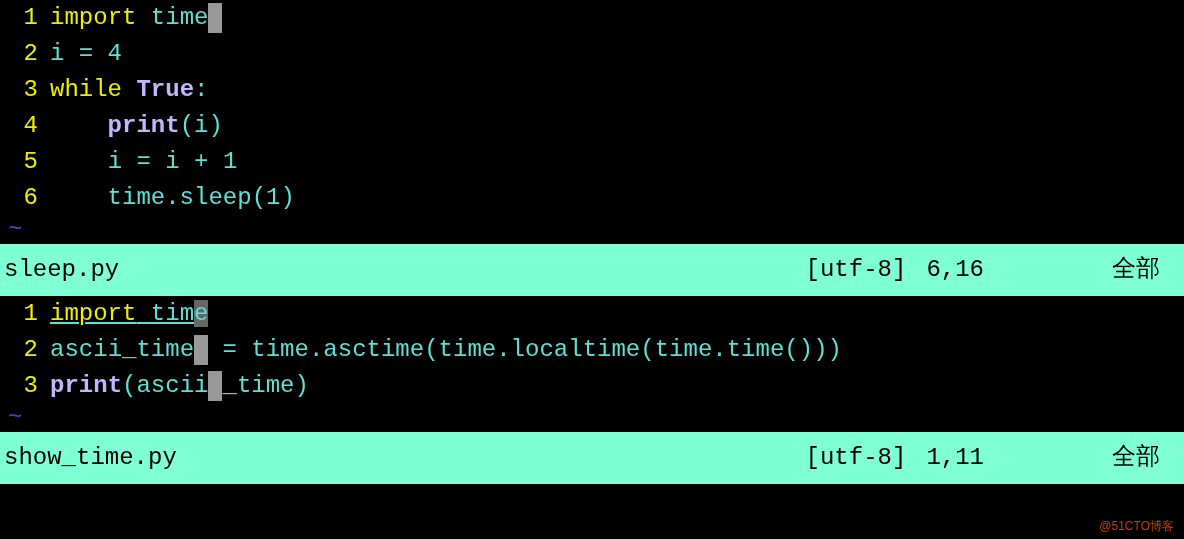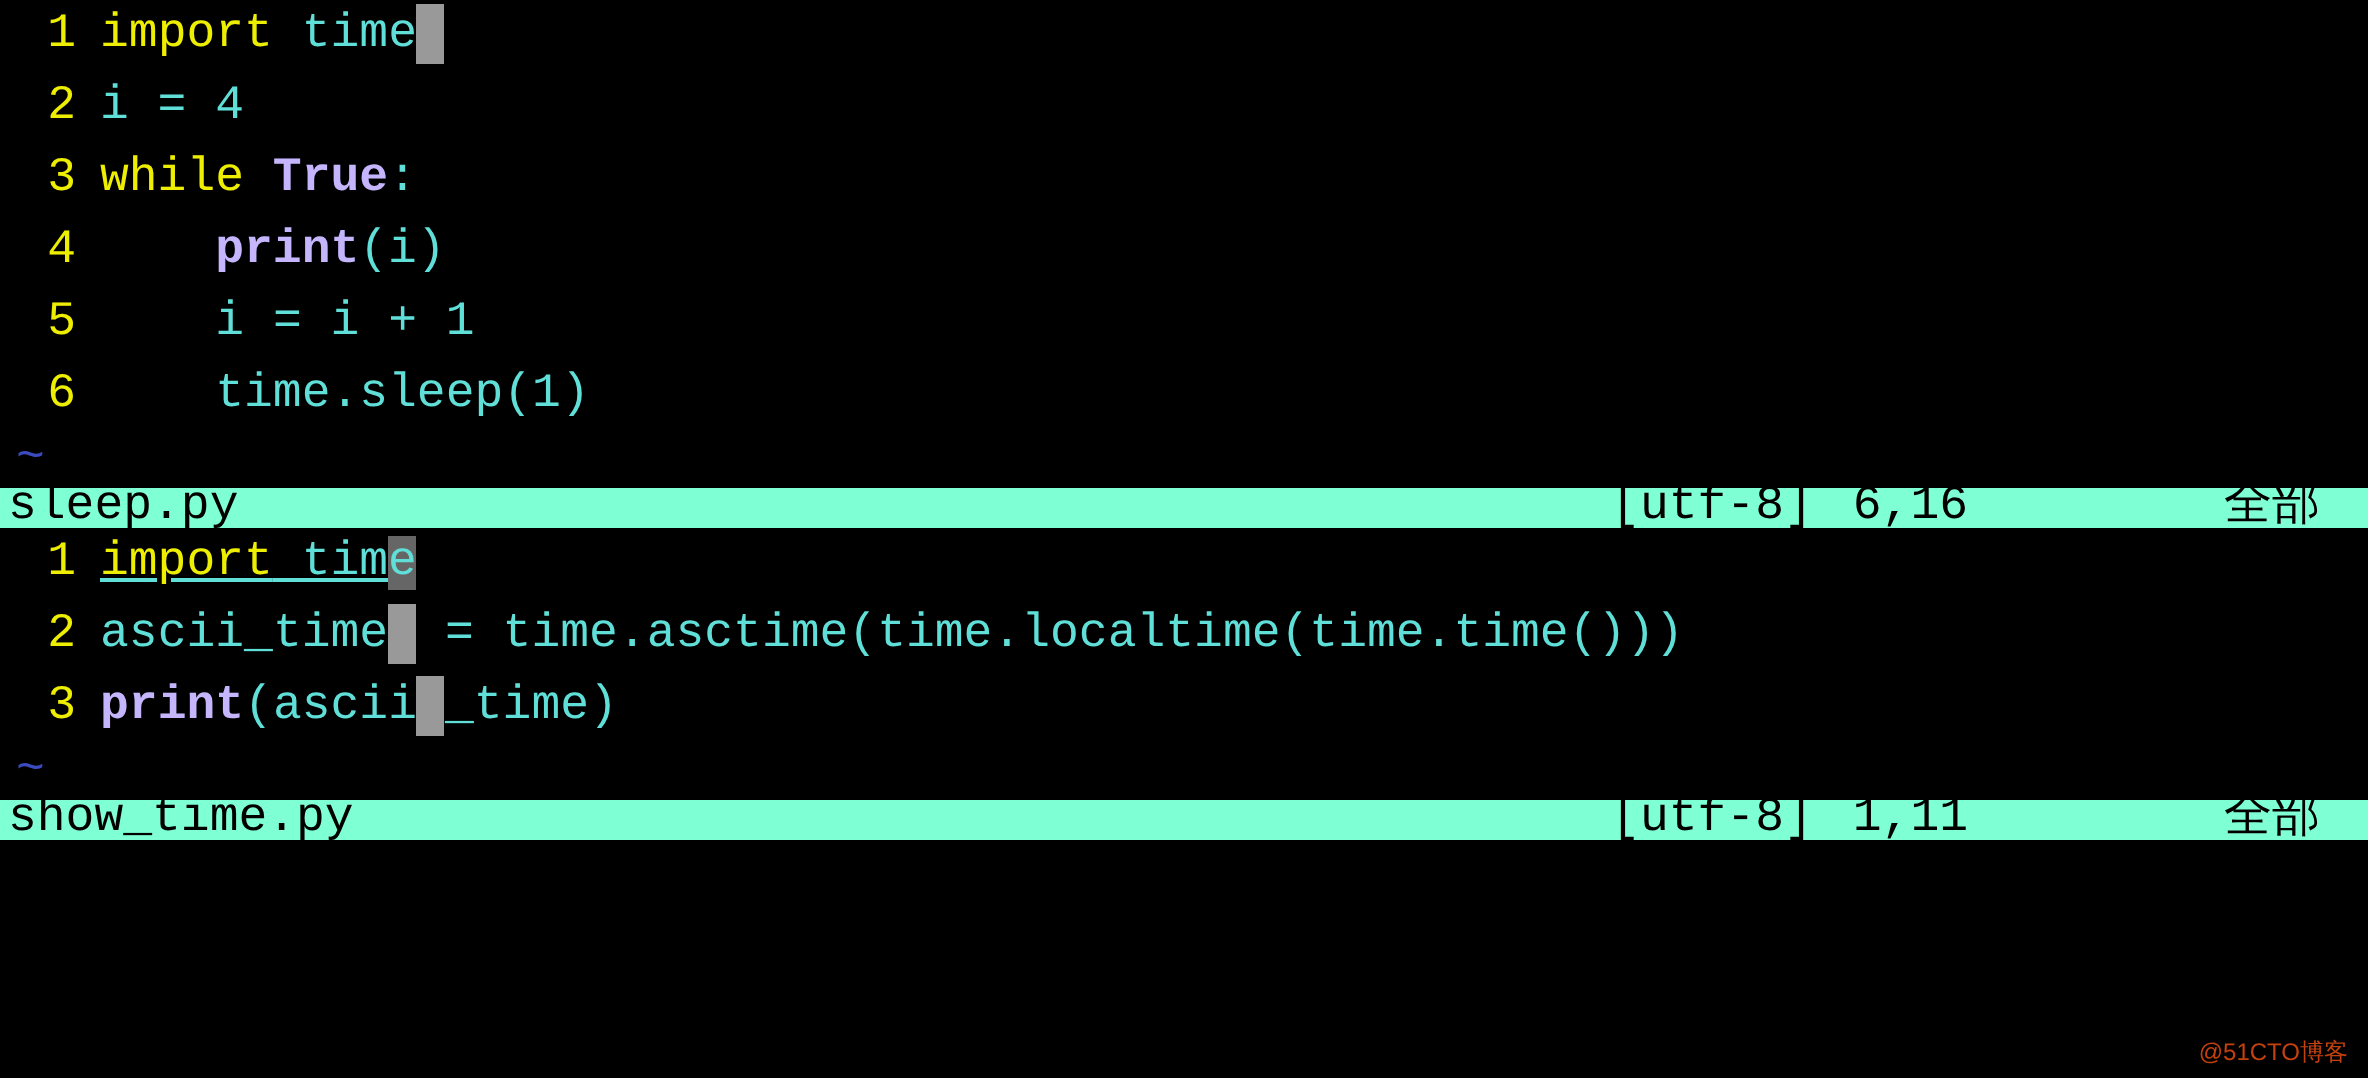--- a/index.html
+++ b/index.html
@@ -50,21 +50,21 @@
       color: #3b4bbf;
       padding-left: 8px;
       height: 28px;
       display: flex;
       align-items: center;
     }
     .status-bar {
       background: #7fffd4;
       color: #000;
       display: flex;
-      height: 20px;
+      height: 52px;
       align-items: center;
       padding: 0 4px;
       font-weight: normal;
     }
     .status-filename {
       flex: 0 0 auto;
       min-width: 280px;
     }
     .status-spacer {
       flex: 1;

